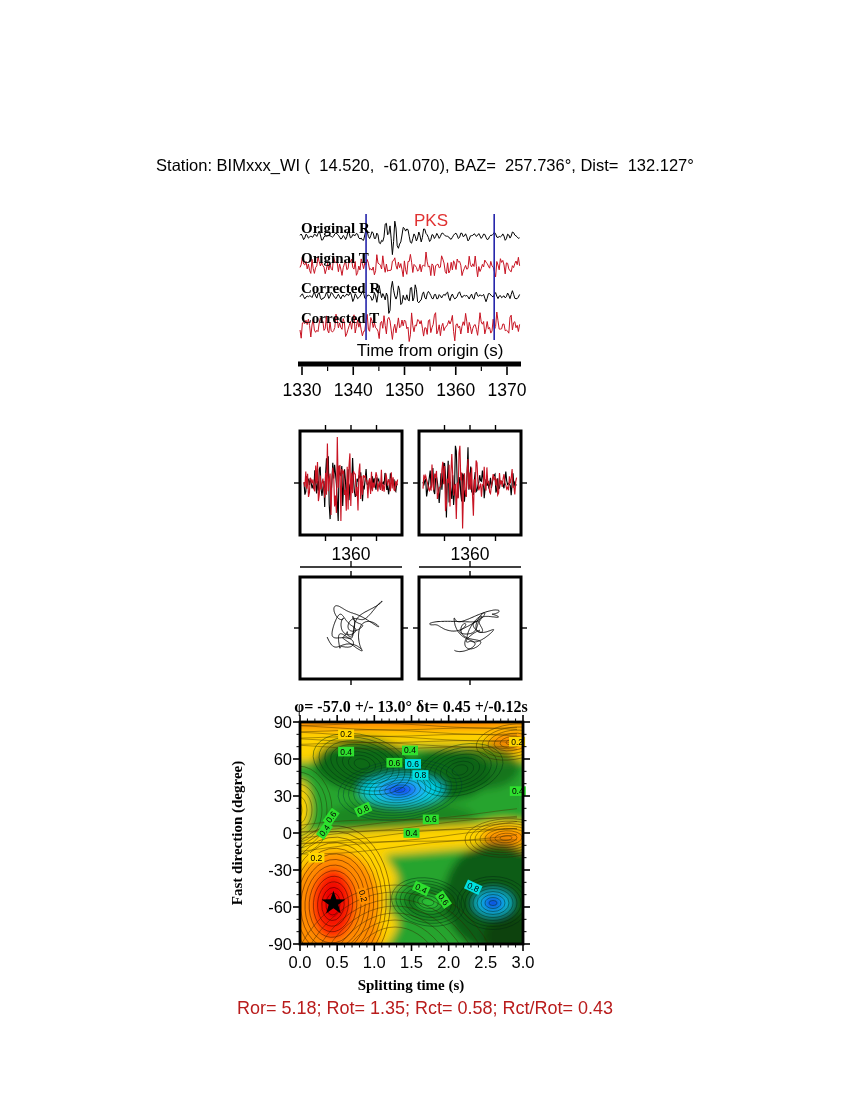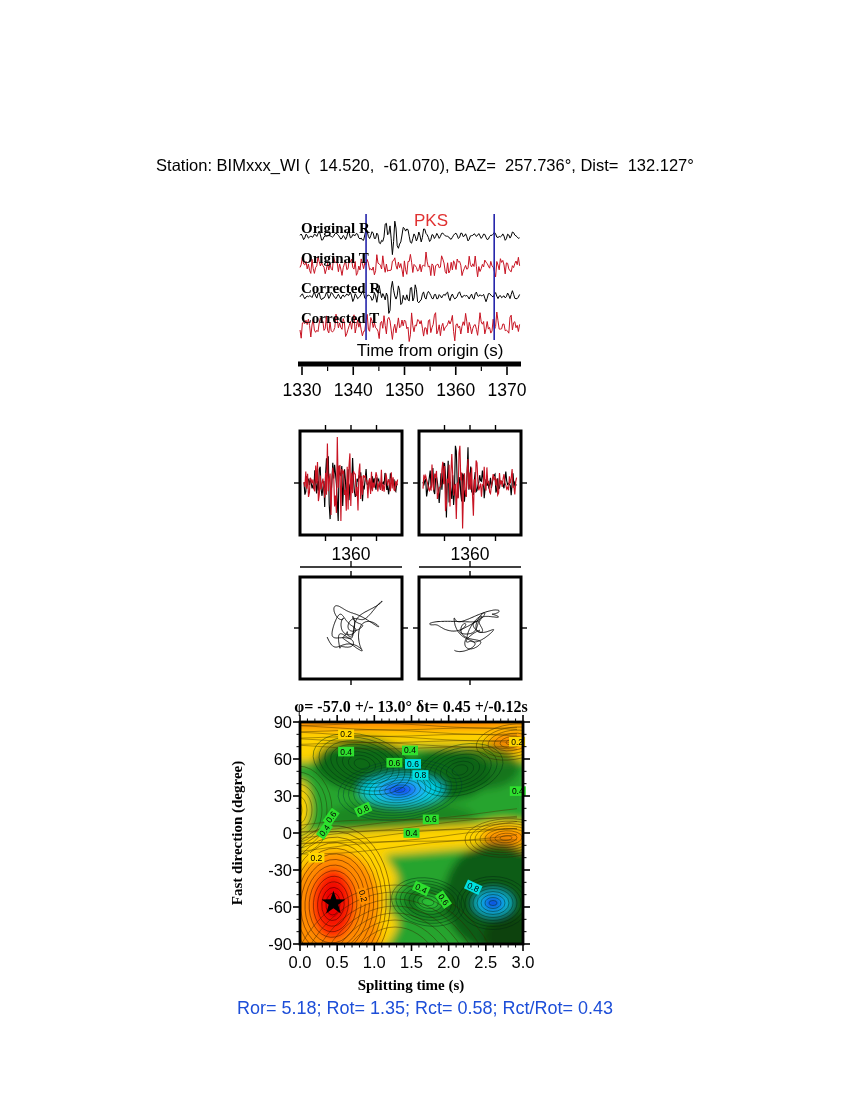--- a/index.html
+++ b/index.html
@@ -1,20 +1,20 @@
 <!DOCTYPE html>
 <html><head>
 <meta charset="utf-8">
 <style>
   html,body{margin:0;padding:0;background:#ffffff;}
   .page{position:relative;width:850px;height:1100px;background:#ffffff;overflow:hidden;
         font-family:"Liberation Sans",sans-serif;margin-top:44px;}
   .hdr{position:absolute;left:0;width:850px;text-align:center;white-space:pre;
        font-size:16.5px;color:#000;font-family:"Liberation Sans",sans-serif;}
-  .stats{position:absolute;left:0;width:850px;text-align:center;font-size:18px;color:#1d4ed8;}
+  .stats{position:absolute;left:0;width:850px;text-align:center;font-size:18px;color:#b91c1c;}
   svg{position:absolute;overflow:visible;}
   .fs{font-family:"Liberation Sans",sans-serif;}
   .fb{font-family:"Liberation Serif",serif;font-weight:bold;}
 </style>
 </head>
 <body>
 
 <div class="page">
 
   <div class="hdr" style="top:112px;">Station: BIMxxx_WI (  14.520,  -61.070), BAZ=  257.736°, Dist=  132.127°</div>

